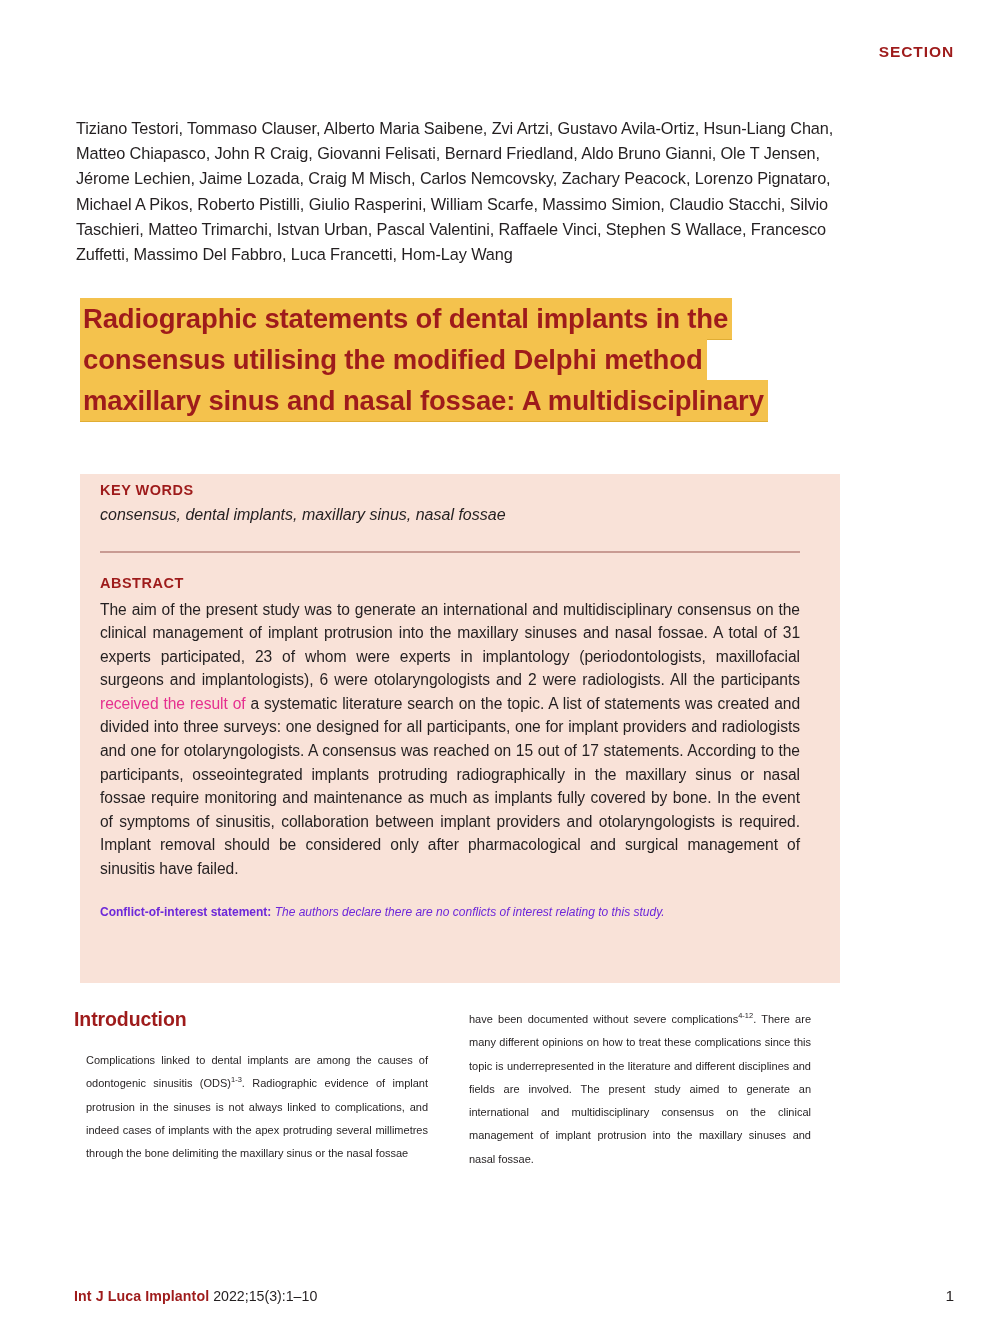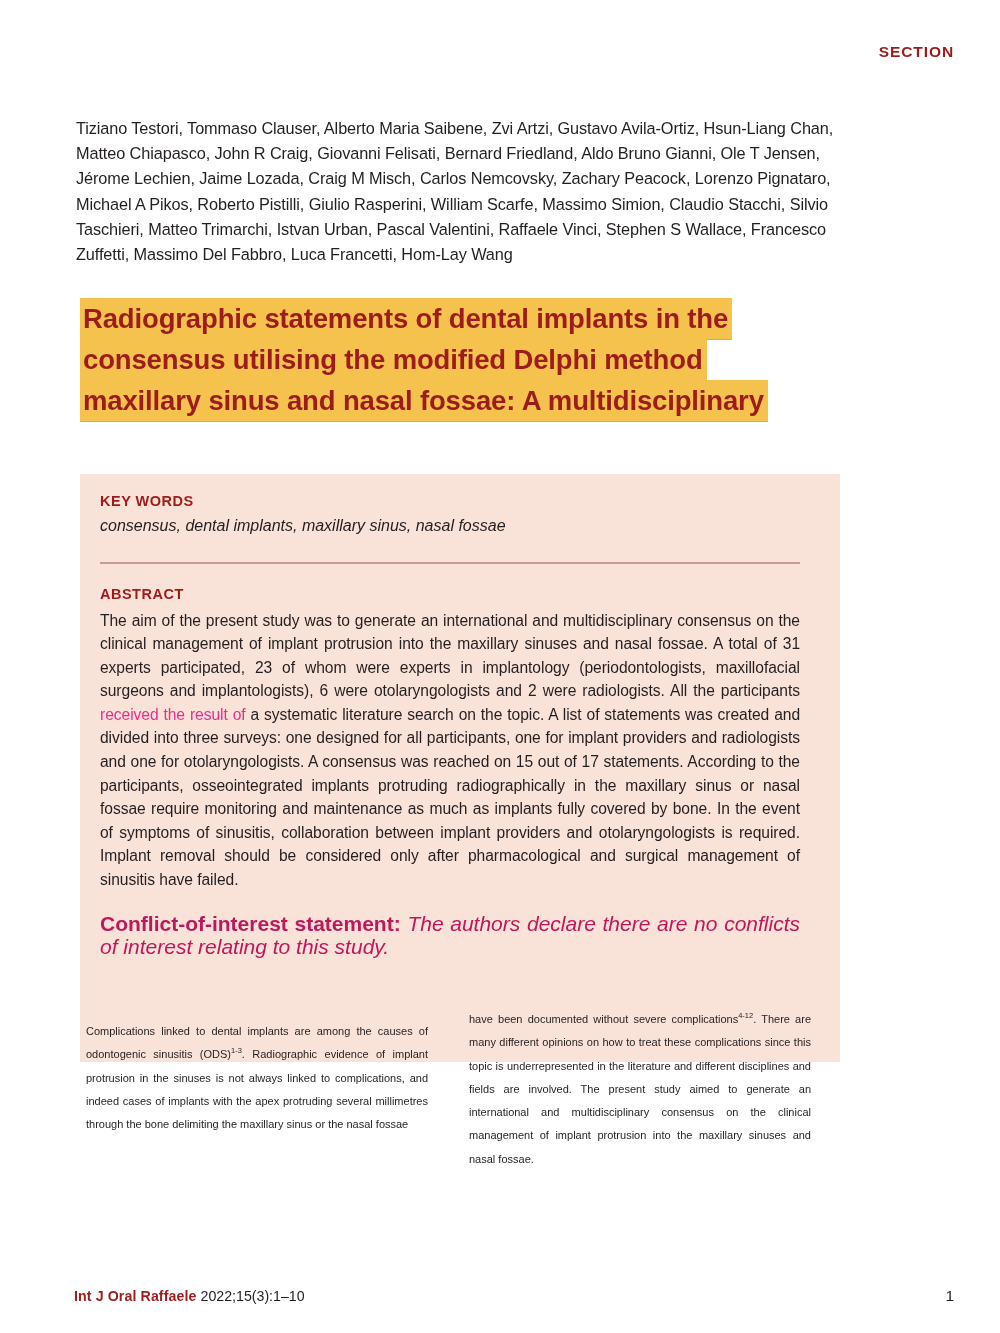--- a/index.html
+++ b/index.html
@@ -64,24 +64,24 @@
     letter-spacing: -0.15px;
     box-shadow: 0 1px 0 #e0ad33;
   }
 
   
   .abstract-box {
     position: absolute;
     top: 474px;
     left: 80px;
     width: 760px;
-    height: 588px;
+    height: 509px;
     background: #f9e2d8;
     box-sizing: border-box;
-    padding: 19px 40px 0 20px;
+    padding: 8px 40px 0 20px;
   }
   .kw-head, .abs-head {
     font-size: 14.5px;
     font-weight: 700;
     letter-spacing: 0.5px;
     color: #9e1b1b;
     margin: 0 0 6px 0;
   }
   .kw-text {
     font-style: italic;
@@ -101,24 +101,24 @@
     font-size: 15.6px;
     line-height: 23.6px;
     text-align: justify;
     color: #231f20;
     margin: 0;
     letter-spacing: -0.05px;
   }
   .hl-magenta { color: #e52f8f; }
   .coi {
     margin: 20px 0 0 0;
-    font-size: 21px;
+    font-size: 12px;
     line-height: 23.6px;
     text-align: justify;
-    color: #be185d;
+    color: #6d28d9;
   }
   .coi b { font-weight: 700; }
   .coi i { font-style: italic; }
 
   
   .columns {
     position: absolute;
     top: 1008px;
     left: 74px;
     width: 770px;
@@ -196,24 +196,25 @@
     <div class="abs-divider"></div>
 
     <p class="abs-head">ABSTRACT</p>
     <p class="abs-body"><span>The aim of the present study was to generate an international and multidisciplinary consensus on the clinical management of implant protrusion into the maxillary sinuses and nasal fossae. A total of 31 experts participated, 23 of whom were experts in implantology (periodontologists, maxillofacial surgeons and implantologists), 6 were otolaryngologists and 2 were radiologists. All the participants </span><span class="hl-magenta">received the result of</span><span> a systematic literature search on the topic. A list of statements was created and divided into three surveys: one designed for all participants, one for implant providers and radiologists and one for otolaryngologists. A consensus was reached on 15 out of 17 statements. According to the participants, osseointegrated implants protruding radiographically in the maxillary sinus or nasal fossae require monitoring and maintenance as much as implants fully covered by bone. In the event of symptoms of sinusitis, collaboration between implant providers and otolaryngologists is required. Implant removal should be considered only after pharmacological and surgical management of sinusitis have failed.</span></p>
 
     <p class="coi"><b>Conflict-of-interest statement:</b><i> The authors declare there are no conflicts of interest relating to this study.</i></p>
   </div>
 
   <div class="columns">
     <div class="col col-left">
+      <h2 class="sec-head">Introduction</h2>
       <p class="body-text"><span>Complications linked to dental implants are among the causes of odontogenic sinusitis (ODS)</span><sup>1-3</sup><span>. Radiographic evidence of implant protrusion in the sinuses is not always linked to complications, and indeed cases of implants with the apex protruding several millimetres through the bone delimiting the maxillary sinus or the nasal fossae</span></p>
     </div>
     <div class="col col-right">
       <p class="body-text"><span>have been documented without severe complications</span><sup>4-12</sup><span>. There are many different opinions on how to treat these complications since this topic is underrepresented in the literature and different disciplines and fields are involved. The present study aimed to generate an international and multidisciplinary consensus on the clinical management of implant protrusion into the maxillary sinuses and nasal fossae.</span></p>
     </div>
   </div>
 
-  <div class="footer-left"><span class="jrn">Int J Oral Raffaele</span><span> 2022;15(3):1–10</span></div>
+  <div class="footer-left"><span class="jrn">Int J Luca Implantol</span><span> 2022;15(3):1–10</span></div>
 
   <div class="footer-page">1</div>
 
 </div>
 
 </body></html>

